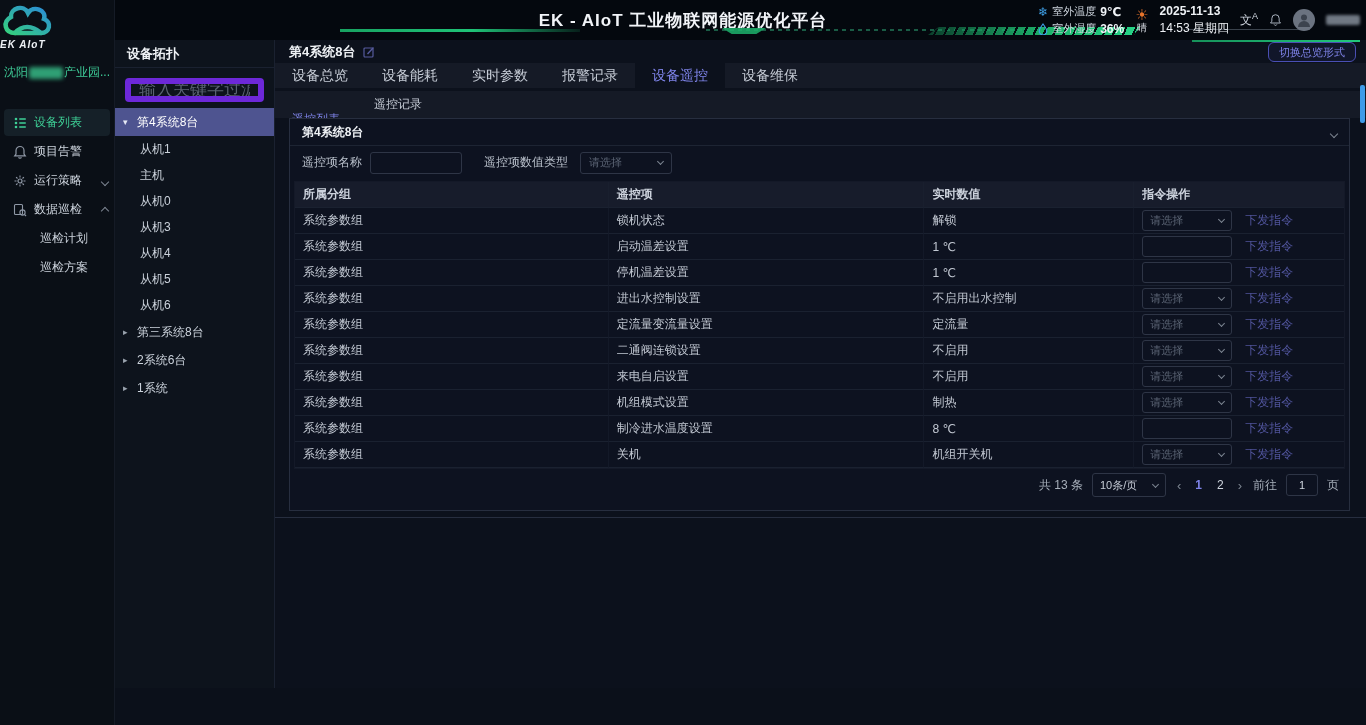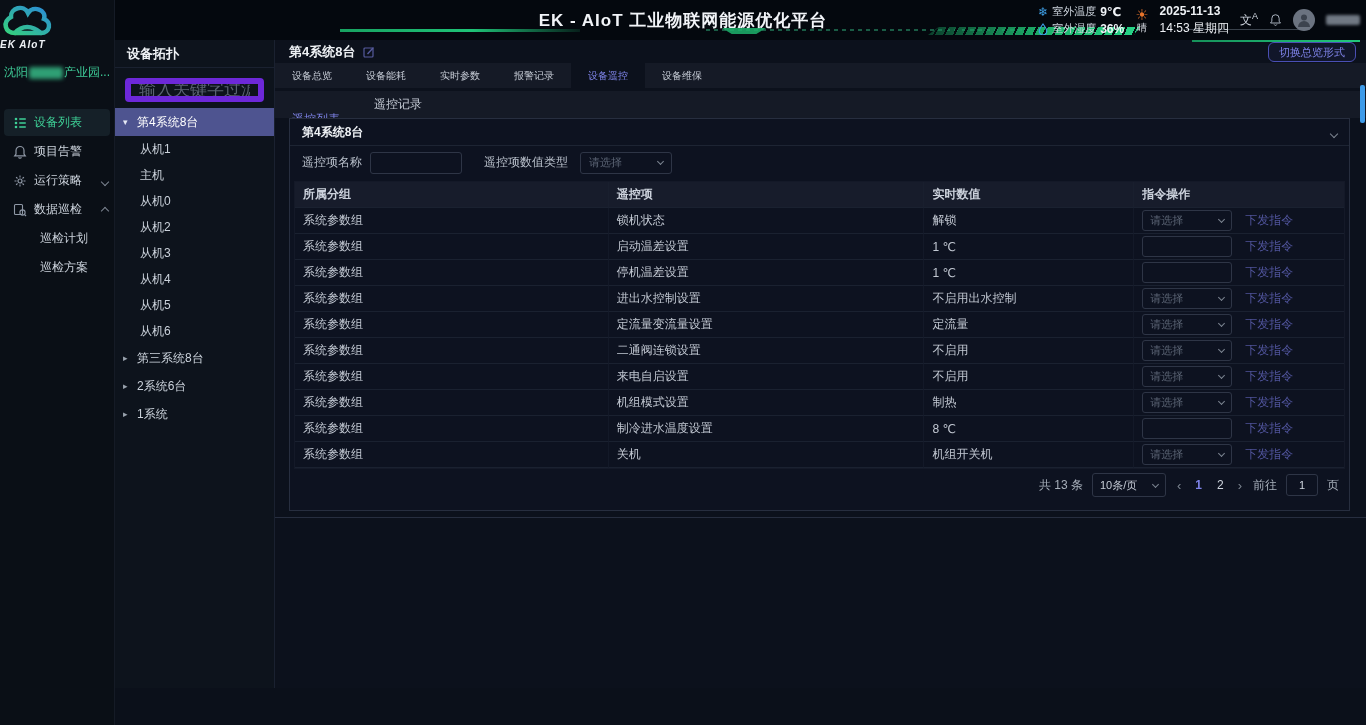--- a/index.html
+++ b/index.html
@@ -85,21 +85,21 @@
 
   
   .main { position:absolute; left:275px; top:40px; right:0; bottom:0; background:#0c111c; }
   .crumb-row { height:21px; display:flex; align-items:center; padding:3px 10px 0 14px; }
   .crumb { font-size:13px; font-weight:bold; color:#eef1f5; }
   .edit-ic { margin-left:8px; display:flex; }
   .switch-btn { margin-left:auto; height:20px; padding:0 10px; font-size:11px; color:#7e83e8;
                 border:1px solid #4a4fb4; border-radius:6px; background:rgba(90,95,220,.07);
                 display:flex; align-items:center; cursor:pointer; }
   .tabbar { height:25px; background:#151a26; display:flex; margin-top:2px; }
-  .tab { padding:0 17px; font-size:10px; color:#c6ccd6; display:flex; align-items:center; cursor:pointer; }
+  .tab { padding:0 17px; font-size:14px; color:#c6ccd6; display:flex; align-items:center; cursor:pointer; }
   .tab.active { background:#0c111c; color:#7e83e8; }
   .subtabbar { height:27px; background:#151a26; display:flex; margin-top:3px; }
   .subtab { padding:0 17px; font-size:12px; color:#c6ccd6; display:flex; align-items:center; cursor:pointer; }
   .subtab.active { background:#0c111c; color:#7e83e8;margin-top:28px; }
 
   .panel { position:absolute; left:14px; right:16px; top:78px; height:393px;
            border:1px solid #272e3f; background:#0d1220; }
   .panel-head { height:27px; display:flex; align-items:center; padding:0 12px;
                 border-bottom:1px solid #1d2433; }
   .panel-head .pt { font-size:12px; font-weight:bold; color:#eef1f5; }
@@ -278,23 +278,20 @@
         <div class="tnode child">
           <span>从机1</span>
         </div>
         <div class="tnode child">
           <span>主机</span>
         </div>
         <div class="tnode child">
           <span>从机0</span>
         </div>
         <div class="tnode child">
-          <span>从机2</span>
-        </div>
-        <div class="tnode child">
           <span>从机3</span>
         </div>
         <div class="tnode child">
           <span>从机4</span>
         </div>
         <div class="tnode child">
           <span>从机5</span>
         </div>
         <div class="tnode child">
           <span>从机6</span>

